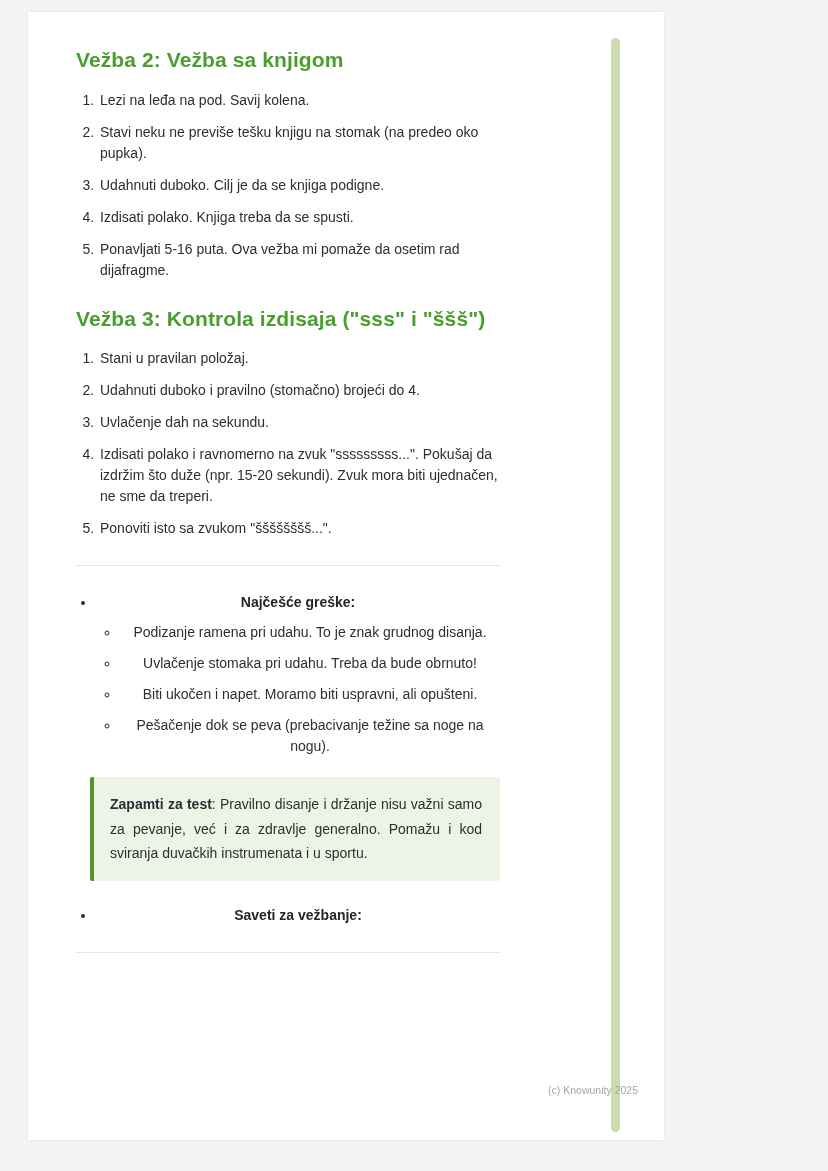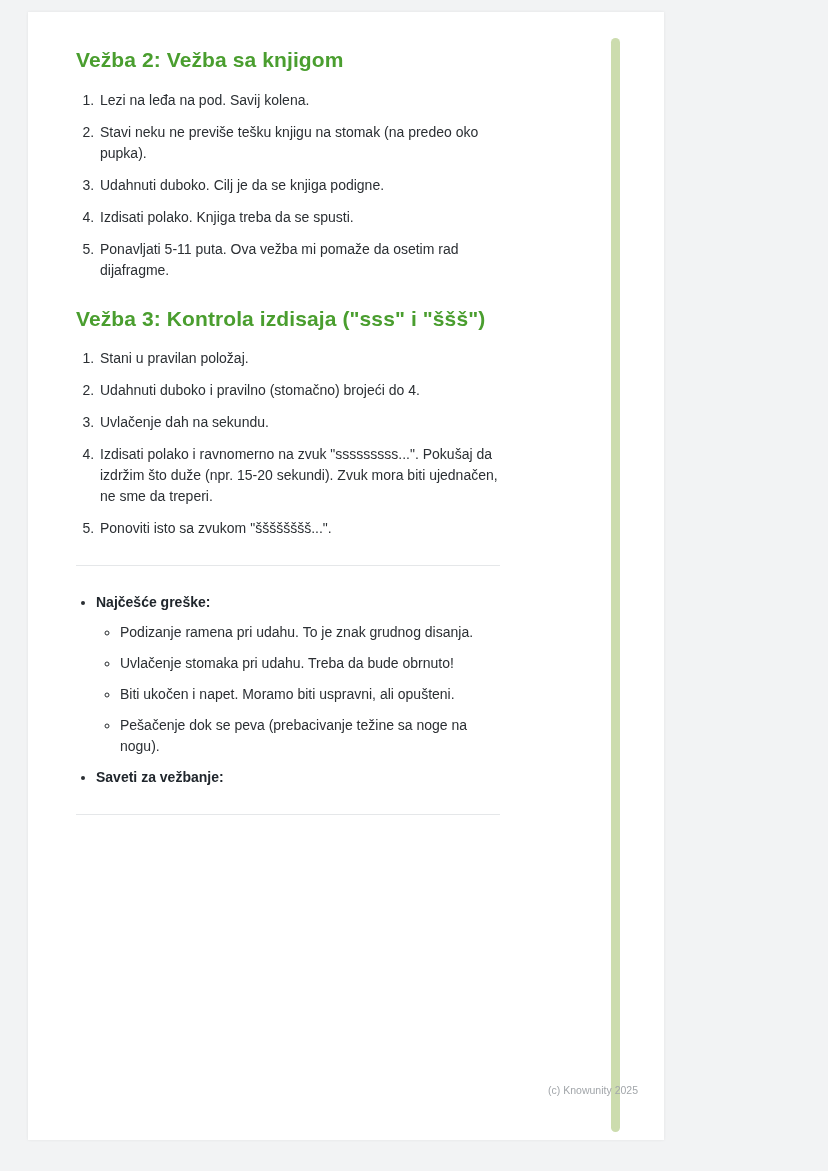--- a/index.html
+++ b/index.html
@@ -72,21 +72,21 @@
     padding-bottom: 12px;
     border-bottom: 2px solid #4a9e2f;
     margin: 6px 0 20px 0;
     letter-spacing: 0.2px;
   }
   ul.bullets {
     list-style: disc;
     padding-left: 20px;
     margin: 0 0 8px 0;
   }
-  ul.bullets > li { margin-bottom: 10px; }
+  ul.bullets > li { margin-bottom: 10px; text-align: center; }
   ul.bullets strong.group-label { font-weight: 700; color: #20262c; }
   ul.sub-bullets {
     list-style: circle;
     padding-left: 24px;
     margin-top: 9px;
   }
   ul.sub-bullets > li { margin-bottom: 10px; }
   .callout {
     background: #eef4e5;
     border-left: 4px solid #55932c;
@@ -118,21 +118,21 @@
     <div class="scroll-strip"></div>
 
     <div class="content">
 
       <h2 class="green-heading first">Vežba 2: Vežba sa knjigom</h2>
       <ol class="num-list">
         <li>Lezi na leđa na pod. Savij kolena.</li>
         <li>Stavi neku ne previše tešku knjigu na stomak (na predeo oko pupka).</li>
         <li>Udahnuti duboko. Cilj je da se knjiga podigne.</li>
         <li>Izdisati polako. Knjiga treba da se spusti.</li>
-        <li>Ponavljati 5-11 puta. Ova vežba mi pomaže da osetim rad dijafragme.</li>
+        <li>Ponavljati 5-16 puta. Ova vežba mi pomaže da osetim rad dijafragme.</li>
       </ol>
 
       <h2 class="green-heading">Vežba 3: Kontrola izdisaja ("sss" i "ššš")</h2>
       <ol class="num-list">
         <li>Stani u pravilan položaj.</li>
         <li>Udahnuti duboko i pravilno (stomačno) brojeći do 4.</li>
         <li>Uvlačenje dah na sekundu.</li>
         <li>Izdisati polako i ravnomerno na zvuk "sssssssss...". Pokušaj da izdržim što duže (npr. 15-20 sekundi). Zvuk mora biti ujednačen, ne sme da treperi.</li>
         <li>Ponoviti isto sa zvukom "šššššššš...".</li>
       </ol>
@@ -145,20 +145,23 @@
           <strong class="group-label">Najčešće greške:</strong>
           <ul class="sub-bullets">
             <li>Podizanje ramena pri udahu. To je znak grudnog disanja.</li>
             <li>Uvlačenje stomaka pri udahu. Treba da bude obrnuto!</li>
             <li>Biti ukočen i napet. Moramo biti uspravni, ali opušteni.</li>
             <li>Pešačenje dok se peva (prebacivanje težine sa noge na nogu).</li>
           </ul>
         </li>
       </ul>
 
+      <div class="callout">
+        <p><strong>Zapamti za test</strong><span>: Pravilno disanje i držanje nisu važni samo za pevanje, već i za zdravlje generalno. Pomažu i kod sviranja duvačkih instrumenata i u sportu.</span></p>
+      </div>
 
       <ul class="bullets">
         <li>
           <strong class="group-label">Saveti za vežbanje:</strong>
         </li>
       </ul>
 
       <hr class="divider">
 
     </div>

